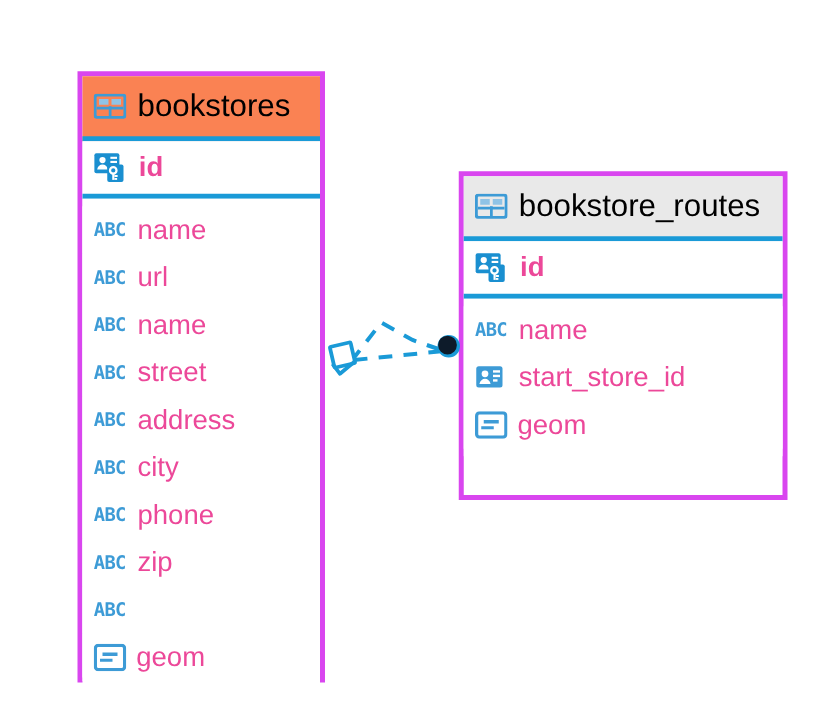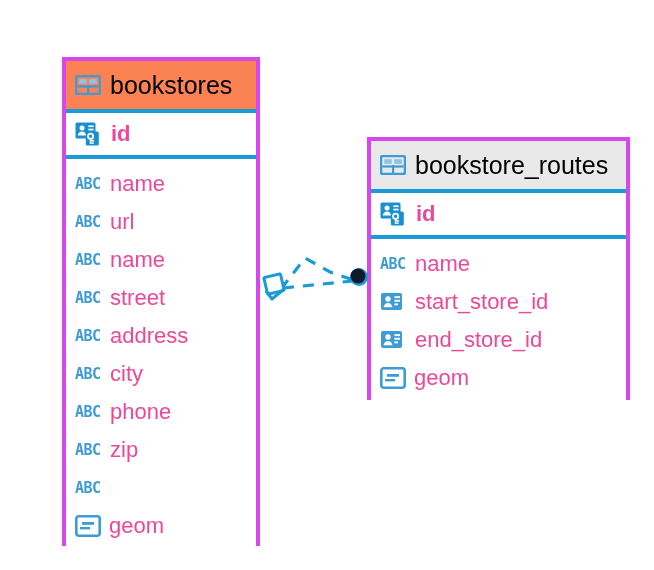--- a/index.html
+++ b/index.html
@@ -235,31 +235,20 @@
           <rect x="1" y="3" width="21" height="17" rx="2" ry="2" fill="#3d9bd6"></rect>
           <circle cx="8" cy="9" r="2.7" fill="#ffffff"></circle>
           <path d="M3.5 17.2c0.5-2.8 2.5-4.3 4.5-4.3s4 1.5 4.5 4.3z" fill="#ffffff"></path>
           <rect x="14.4" y="6.2" width="5.6" height="1.9" fill="#ffffff"></rect>
           <rect x="14.4" y="9.8" width="5.6" height="1.9" fill="#ffffff"></rect>
           <rect x="14.4" y="13.4" width="3.6" height="1.9" fill="#ffffff"></rect>
         </svg>
         <span class="col-name">start_store_id</span>
       </div>
 
-      <div class="col-row">
-        <svg class="ico ico-card" viewBox="0 0 27 25">
-          <rect x="1" y="3" width="21" height="17" rx="2" ry="2" fill="#3d9bd6"></rect>
-          <circle cx="8" cy="9" r="2.7" fill="#ffffff"></circle>
-          <path d="M3.5 17.2c0.5-2.8 2.5-4.3 4.5-4.3s4 1.5 4.5 4.3z" fill="#ffffff"></path>
-          <rect x="14.4" y="6.2" width="5.6" height="1.9" fill="#ffffff"></rect>
-          <rect x="14.4" y="9.8" width="5.6" height="1.9" fill="#ffffff"></rect>
-          <rect x="14.4" y="13.4" width="3.6" height="1.9" fill="#ffffff"></rect>
-        </svg>
-        <span class="col-name">end_store_id</span>
-      </div>
 
       <div class="col-row">
         <svg class="ico ico-geom" viewBox="0 0 26 22">
           <rect x="1.3" y="1.3" width="23.4" height="19.4" rx="2.4" ry="2.4" fill="none" stroke="#3d9bd6" stroke-width="2.6"></rect>
           <rect x="7" y="7" width="12" height="2.8" fill="#3d9bd6"></rect>
           <rect x="5" y="12" width="10" height="2.4" fill="#3d9bd6"></rect>
         </svg>
         <span class="col-name">geom</span>
       </div>
 

